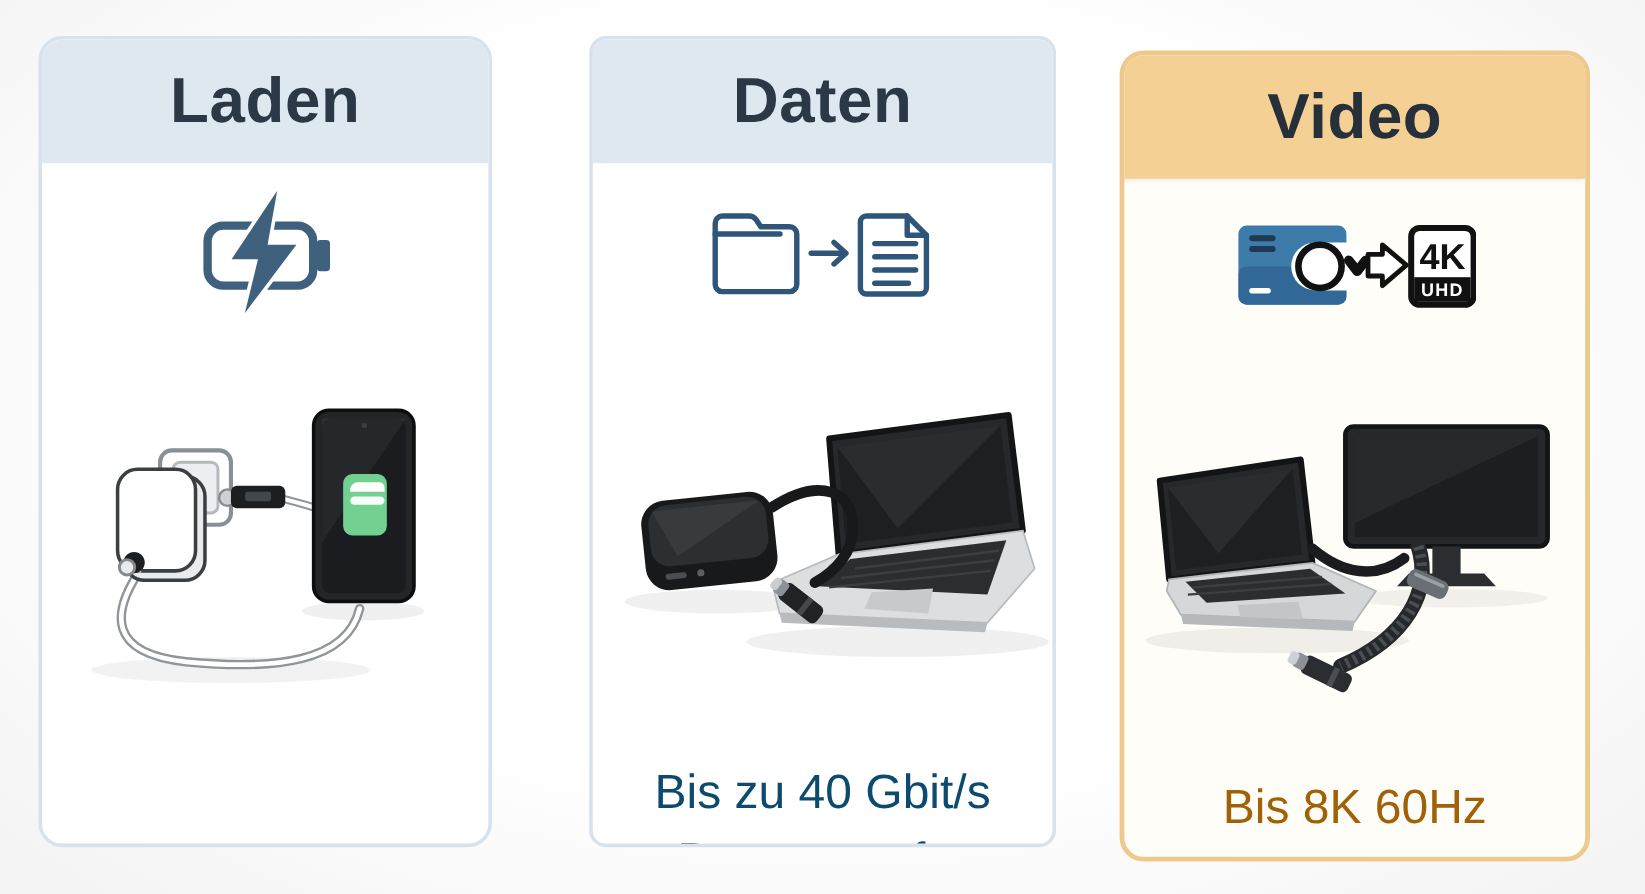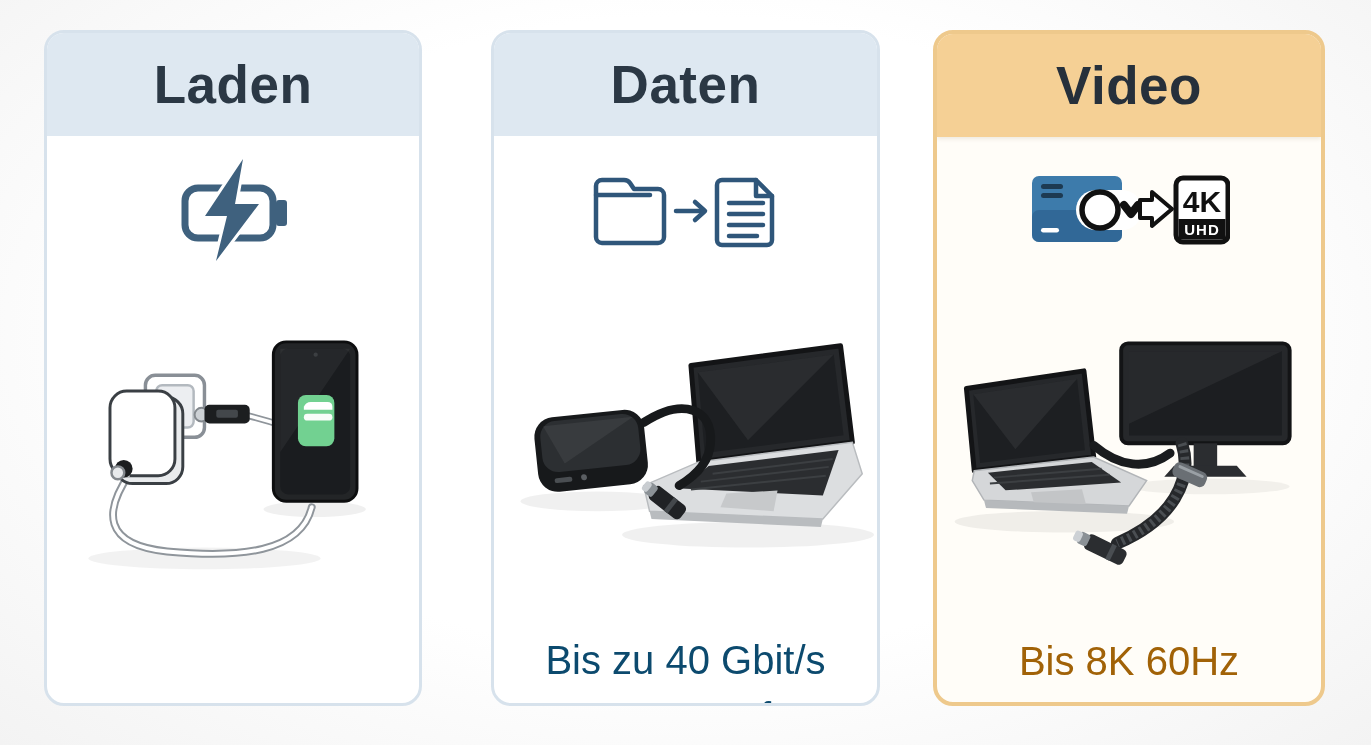--- a/index.html
+++ b/index.html
@@ -11,23 +11,23 @@
   }
   .stage { position:relative; width:1371px; height:745px; }
 
   .card {
     position:absolute; top:30px; height:676px;
     border-radius:20px; overflow:hidden;
     display:flex; flex-direction:column;
     background:#ffffff;
   }
   .card-blue  { border:3px solid #d7e2ec; }
-  .card-orange{ border:4px solid #eec98c; background:#fffdf8; }
-  .card-laden { left:44px;  width:378px; }
-  .card-daten { left:491px; width:389px; }
+  .card-orange{ border:4px solid #eec98c; background:#fffdf8;margin-top:12px; }
+  .card-laden { left:32px;  width:378px; }
+  .card-daten { left:491px; width:389px;border-radius:14px; }
   .card-video { left:933px; width:392px; }
 
   .card-header {
     height:103px; flex:0 0 103px;
     display:flex; align-items:center; justify-content:center;
   }
   .card-blue  .card-header { background:#dee8f1; }
   .card-orange.card { }
   .card-video .card-header { background:#f5d095; box-shadow:0 2px 4px rgba(90,60,10,0.10); }
 

